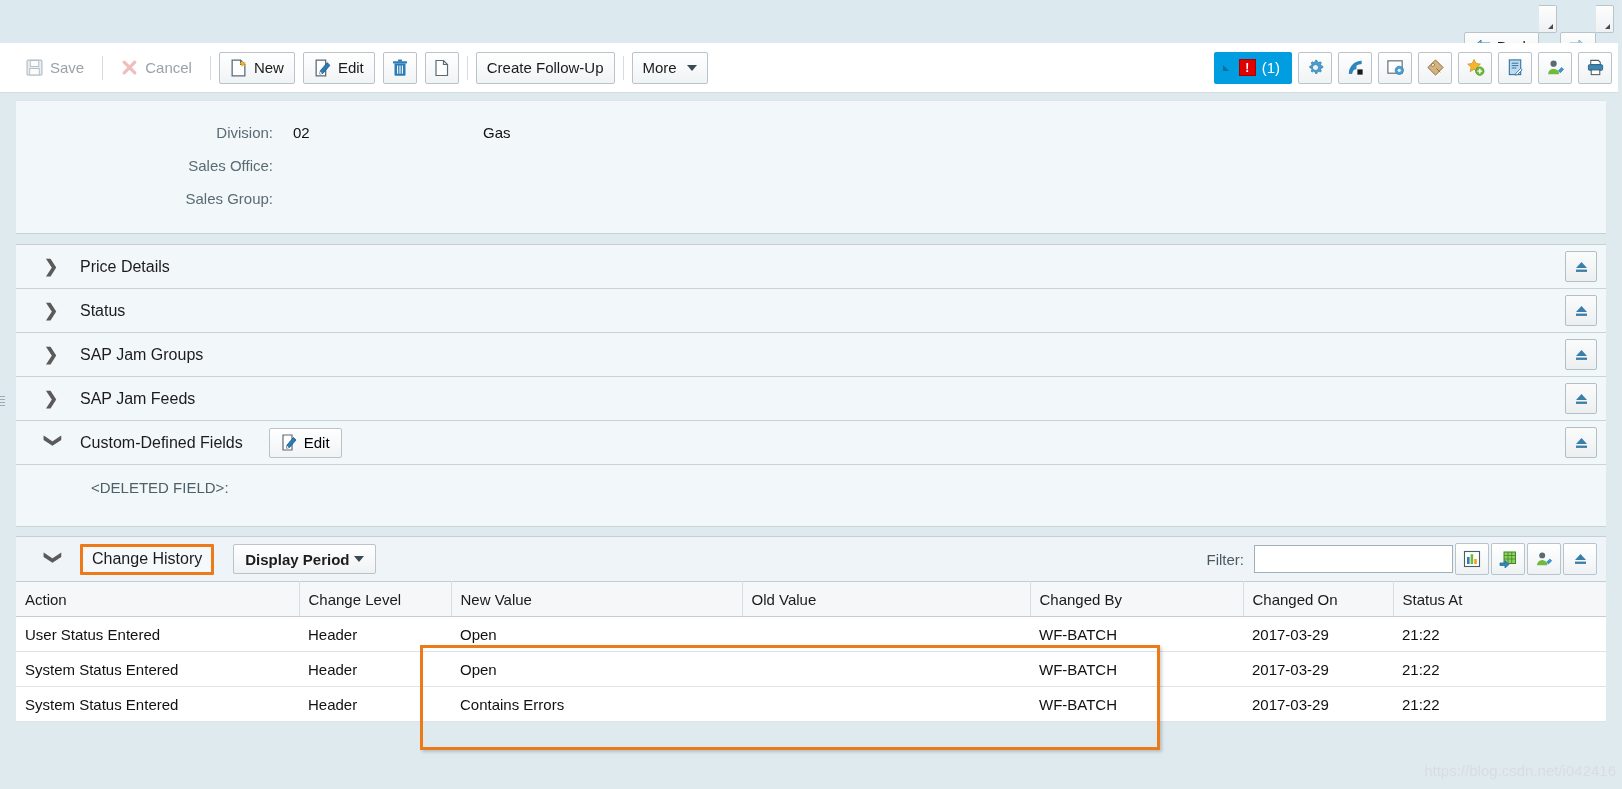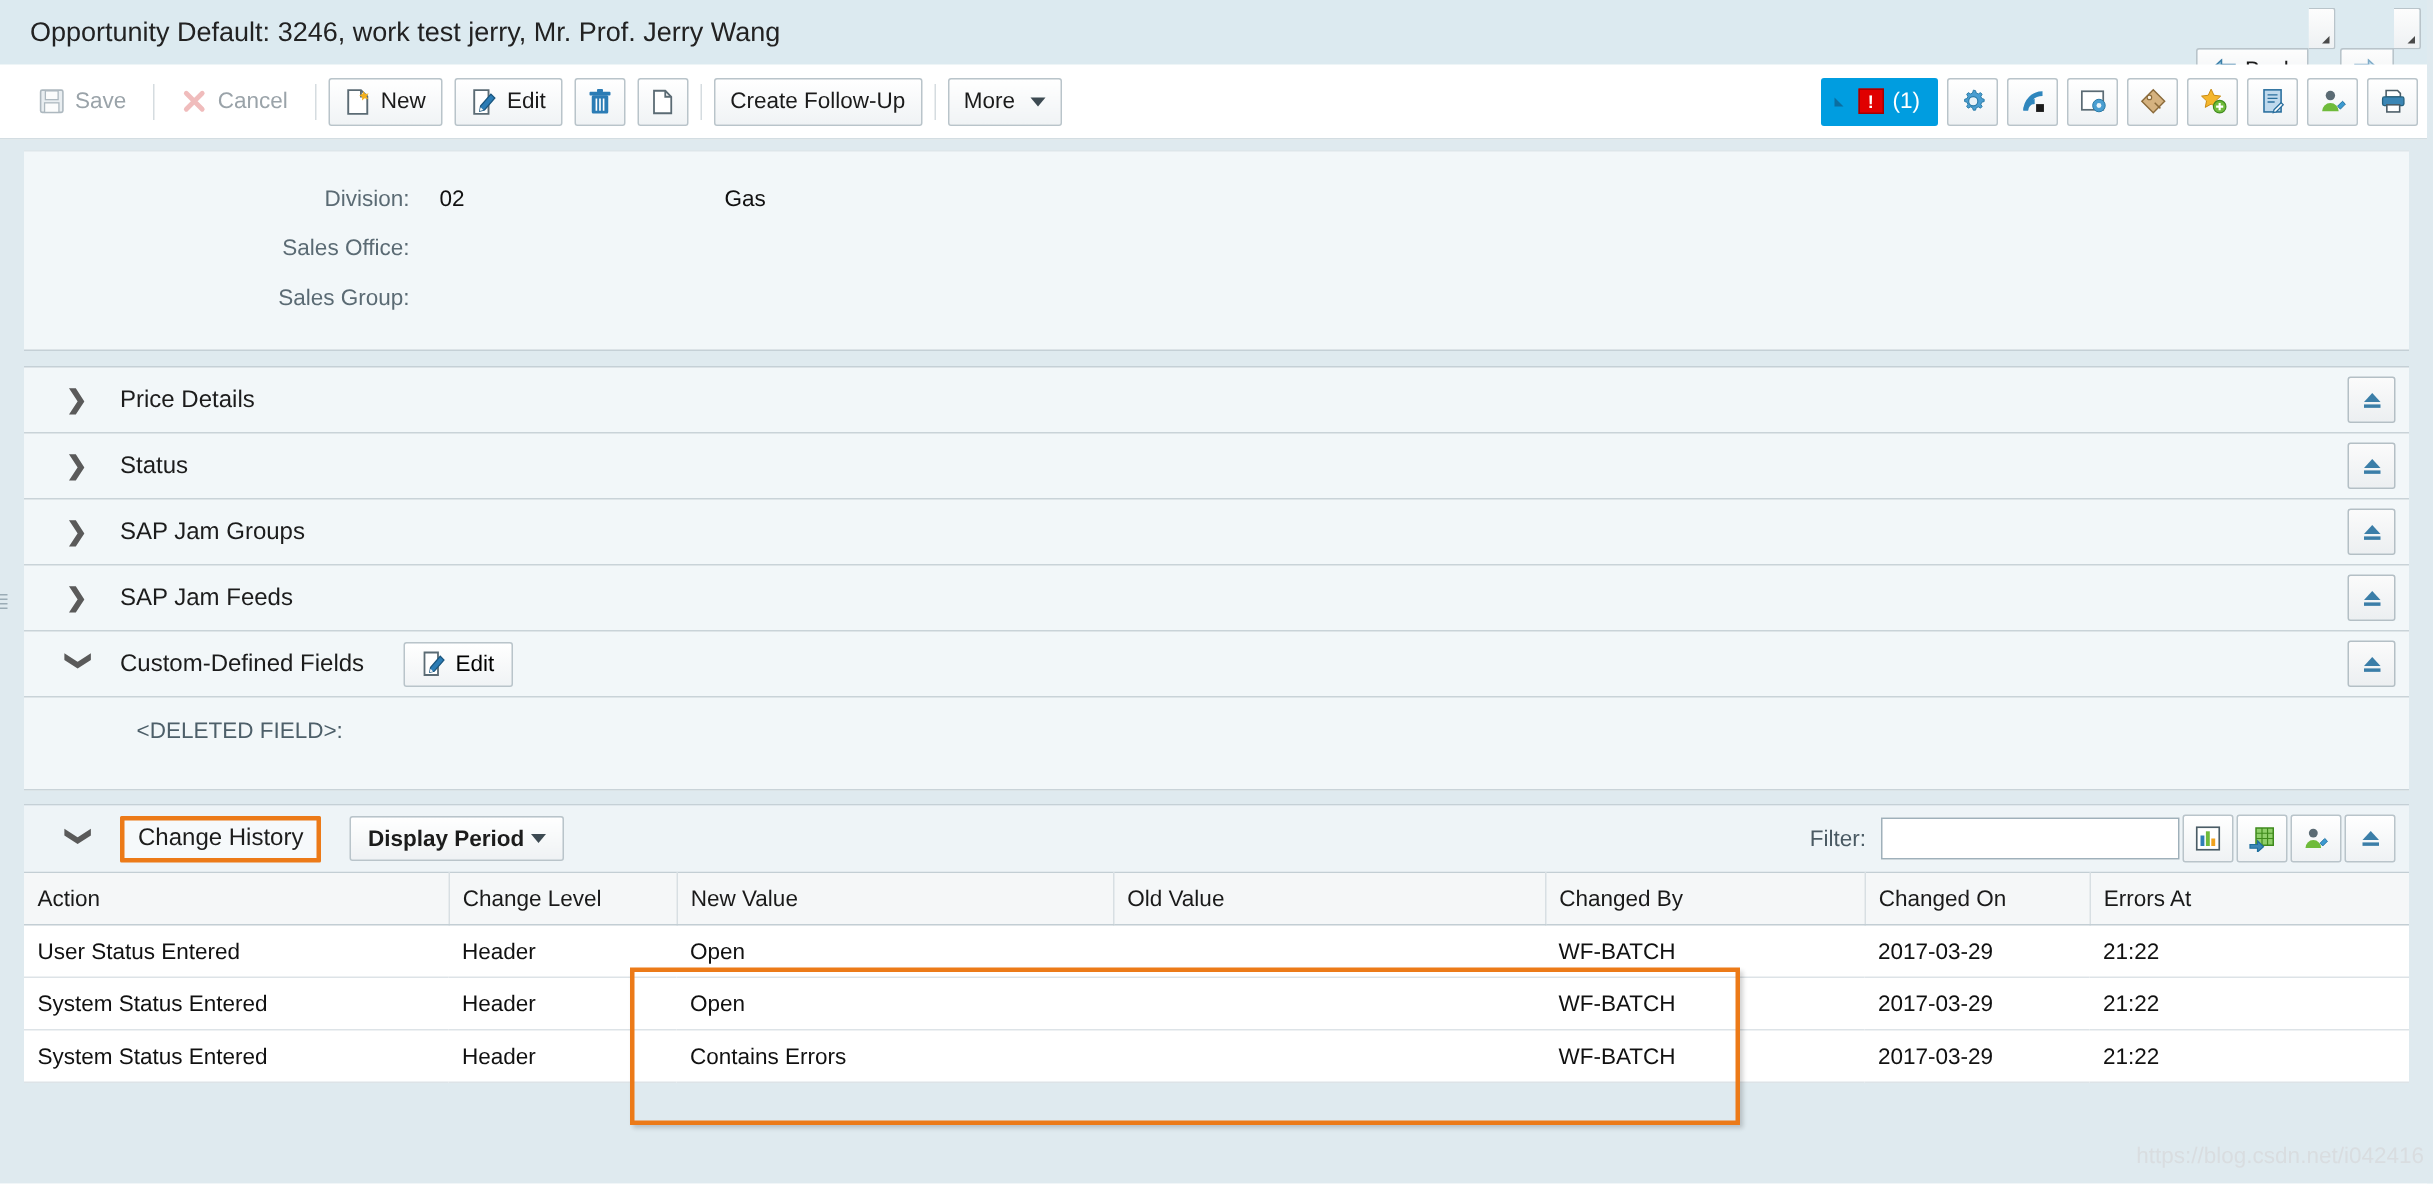--- a/index.html
+++ b/index.html
@@ -397,21 +397,20 @@
     width: 4px; height: 789px;
     background: #dfeaef;
   }
 </style>
 </head>
 <body>
 
 <div class="app">
 
   <div class="titlebar">
-    <div class="page-title">Opportunity Default: 3246, work test jerry, Mr. Prof. Jerry Wang</div>
 
     <div class="titlebar-right">
       <div class="navgroup">
         <div class="navbtn">
           <svg width="18" height="15" viewBox="0 0 18 15">
             <path d="M8,1 L8,4 L17,4 L17,11 L8,11 L8,14 L1,7.5 Z" fill="#8fc4e0" stroke="#3d7fa8" stroke-width="1"></path>
           </svg>
           <span>Back</span>
         </div>
         <div class="navbtn-split"></div>
@@ -692,21 +691,21 @@
           <col style="width:213px">
       </colgroup>
       <thead>
         <tr>
           <th>Action</th>
           <th>Change Level</th>
           <th>New Value</th>
           <th>Old Value</th>
           <th>Changed By</th>
           <th>Changed On</th>
-          <th style="border-right:none">Errors At</th>
+          <th style="border-right:none">Status At</th>
         </tr>
       </thead>
       <tbody>
         <tr>
           <td>User Status Entered</td>
           <td>Header</td>
           <td>Open</td>
           <td></td>
           <td>WF-BATCH</td>
           <td>2017-03-29</td>

